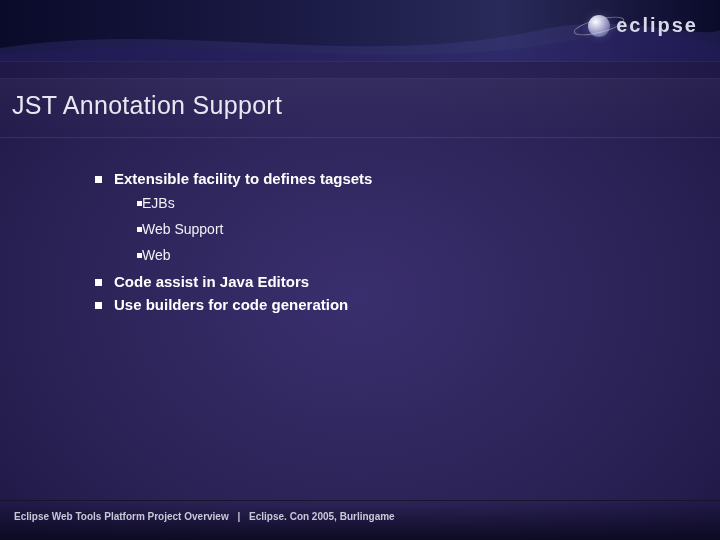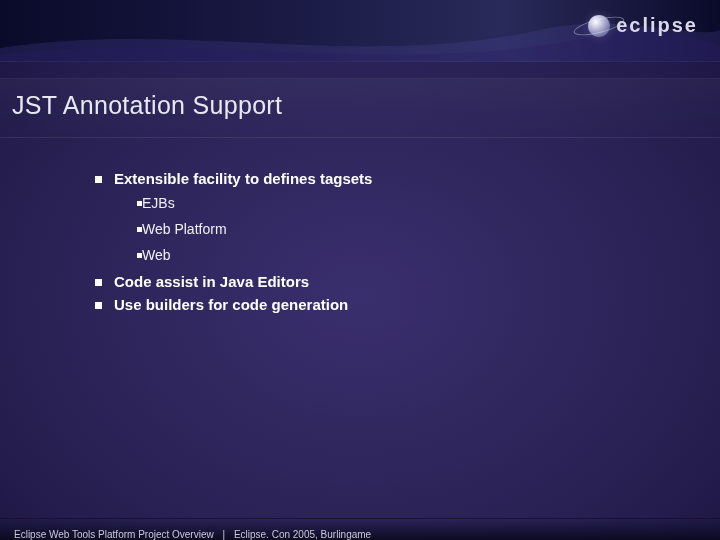--- a/index.html
+++ b/index.html
@@ -100,27 +100,28 @@
     position: relative;
     top: -1px;
   }
   .sq-sm {
     width: 5px; height: 5px;
     top: -2px;
   }
   .footer {
     position: absolute;
     bottom: 0; left: 0; right: 0;
-    height: 22px;
+    height: 40px;
     background: linear-gradient(to top, rgba(10,8,30,0.9), rgba(10,8,30,0));
     padding-left: 14px;
     padding-top: 10px;
     font-size: 10px;
     color: #c8c8d8;
     border-top: 1px solid rgba(255,255,255,0.04);
+    font-weight: bold;
   }
   .footer .sep { margin: 0 6px; }
 </style>
 </head>
 <body>
 
 <div class="header">
   <svg class="swoosh" viewBox="0 0 720 62" preserveAspectRatio="none">
     <path d="M0,48 C180,20 360,70 540,30 C620,12 700,40 720,30 L720,62 L0,62 Z" fill="rgba(80,70,160,0.25)"></path>
     <path d="M0,55 C200,30 400,80 600,35 C660,22 720,45 720,45 L720,62 L0,62 Z" fill="rgba(40,30,100,0.35)"></path>
@@ -143,21 +144,21 @@
     <span class="sq"></span>
     <span>Extensible facility to defines tagsets</span>
   </div>
 
   <div class="bullet-l2">
     <span class="sq sq-sm"></span>
     <span>EJBs</span>
   </div>
   <div class="bullet-l2">
     <span class="sq sq-sm"></span>
-    <span>Web Platform</span>
+    <span>Web Support</span>
   </div>
   <div class="bullet-l2">
     <span class="sq sq-sm"></span>
     <span>Web</span>
   </div>
 
   <div class="bullet-l1">
     <span class="sq"></span>
     <span>Code assist in Java Editors</span>
   </div>

